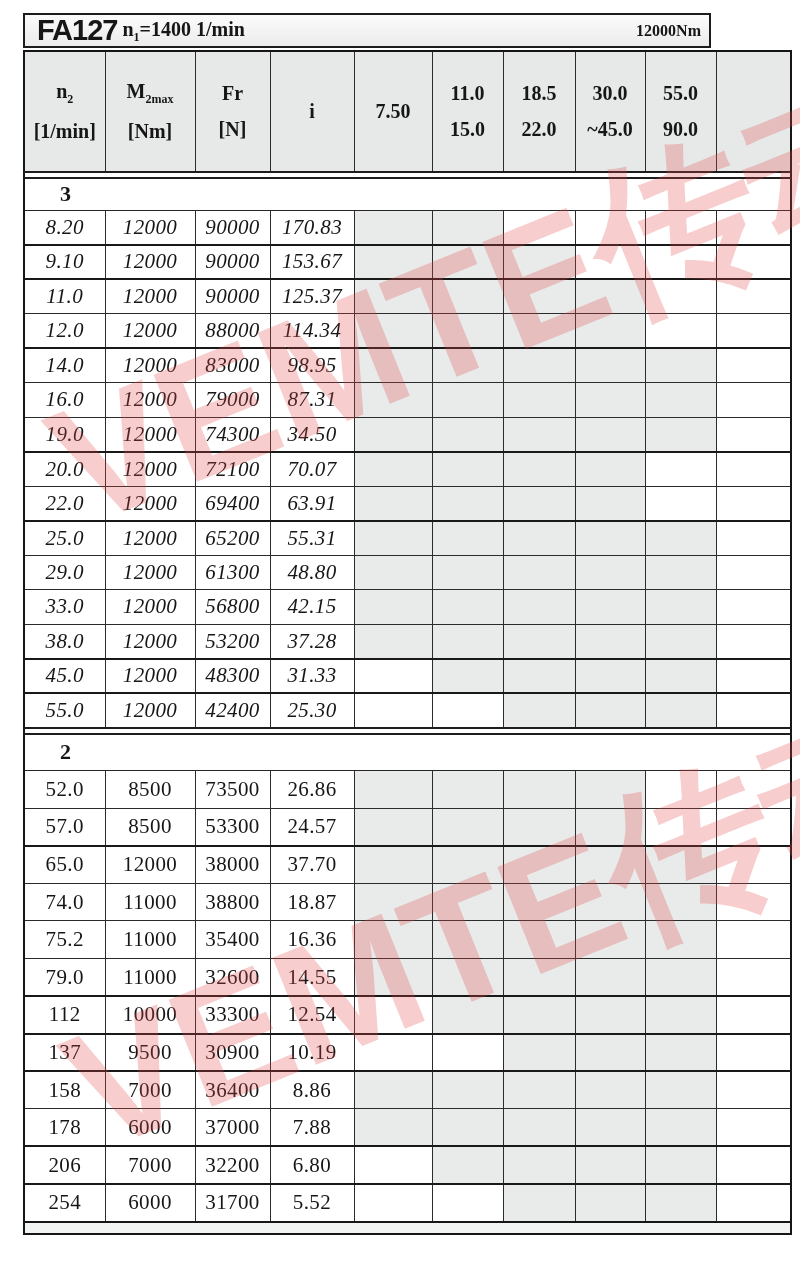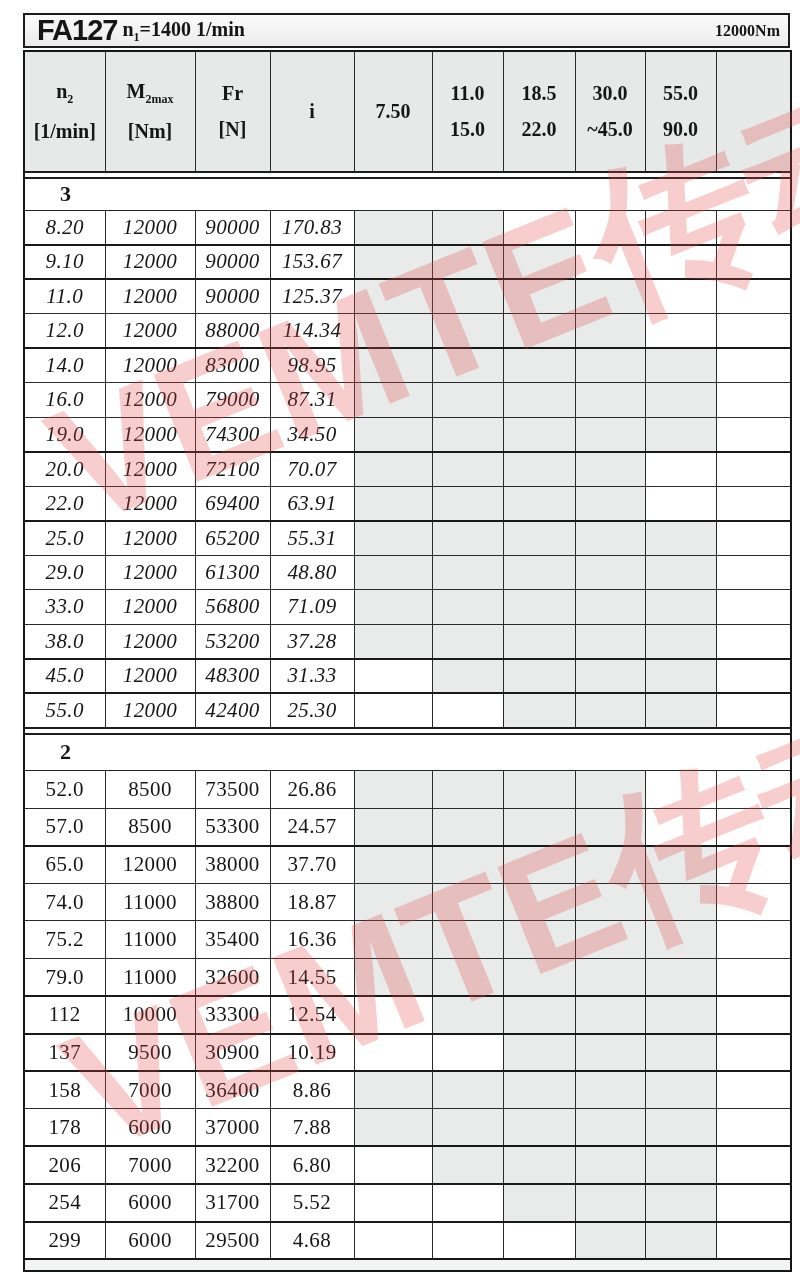--- a/index.html
+++ b/index.html
@@ -9,21 +9,21 @@
     overflow:hidden;
     position:relative;
     font-family:"Liberation Serif", serif;
     color:#161616;
   }
   .sheet{position:absolute;left:23px;top:13px;width:767px;}
 
   
   .titlebar{
     box-sizing:border-box;
-    width:767px;height:35px;
+    width:688px;height:35px;
     border:2px solid #1c1c1c;
     background:linear-gradient(#fbfbfb,#ececec);
     display:flex;align-items:center;
     margin-bottom:2px;
   }
   .title-model{
     font-family:"Liberation Sans", sans-serif;
     font-weight:bold;font-size:29px;letter-spacing:-1px;
     margin-left:12px;line-height:1;
   }
@@ -315,21 +315,21 @@
           <td class="ratio shaded"></td>
           <td class="ratio shaded"></td>
           <td class="ratio shaded"></td>
           <td class="ratio shaded"></td>
           <td class="ratio"></td>
         </tr>
         <tr class="data-row sec0">
           <td class="val">33.0</td>
           <td class="val">12000</td>
           <td class="val">56800</td>
-          <td class="val">71.09</td>
+          <td class="val">42.15</td>
           <td class="ratio shaded"></td>
           <td class="ratio shaded"></td>
           <td class="ratio shaded"></td>
           <td class="ratio shaded"></td>
           <td class="ratio shaded"></td>
           <td class="ratio"></td>
         </tr>
         <tr class="data-row sec0">
           <td class="val">38.0</td>
           <td class="val">12000</td>
@@ -509,32 +509,20 @@
           <td class="val">6000</td>
           <td class="val">31700</td>
           <td class="val">5.52</td>
           <td class="ratio"></td>
           <td class="ratio"></td>
           <td class="ratio shaded"></td>
           <td class="ratio shaded"></td>
           <td class="ratio shaded"></td>
           <td class="ratio"></td>
         </tr>
-        <tr class="data-row sec1 step">
-          <td class="val">299</td>
-          <td class="val">6000</td>
-          <td class="val">29500</td>
-          <td class="val">4.68</td>
-          <td class="ratio"></td>
-          <td class="ratio"></td>
-          <td class="ratio"></td>
-          <td class="ratio shaded"></td>
-          <td class="ratio shaded"></td>
-          <td class="ratio"></td>
-        </tr>
         <tr class="bottom-strip">
           <td colspan="10"></td>
         </tr>
       </tbody>
   </table>
 </div>
 
 <div class="watermark wm-top" style="color: rgba(225, 70, 70, 0.27);">VEMTE传动</div>
 <div class="watermark wm-bottom" style="color: rgba(225, 70, 70, 0.27);">VEMTE传动</div>
 

